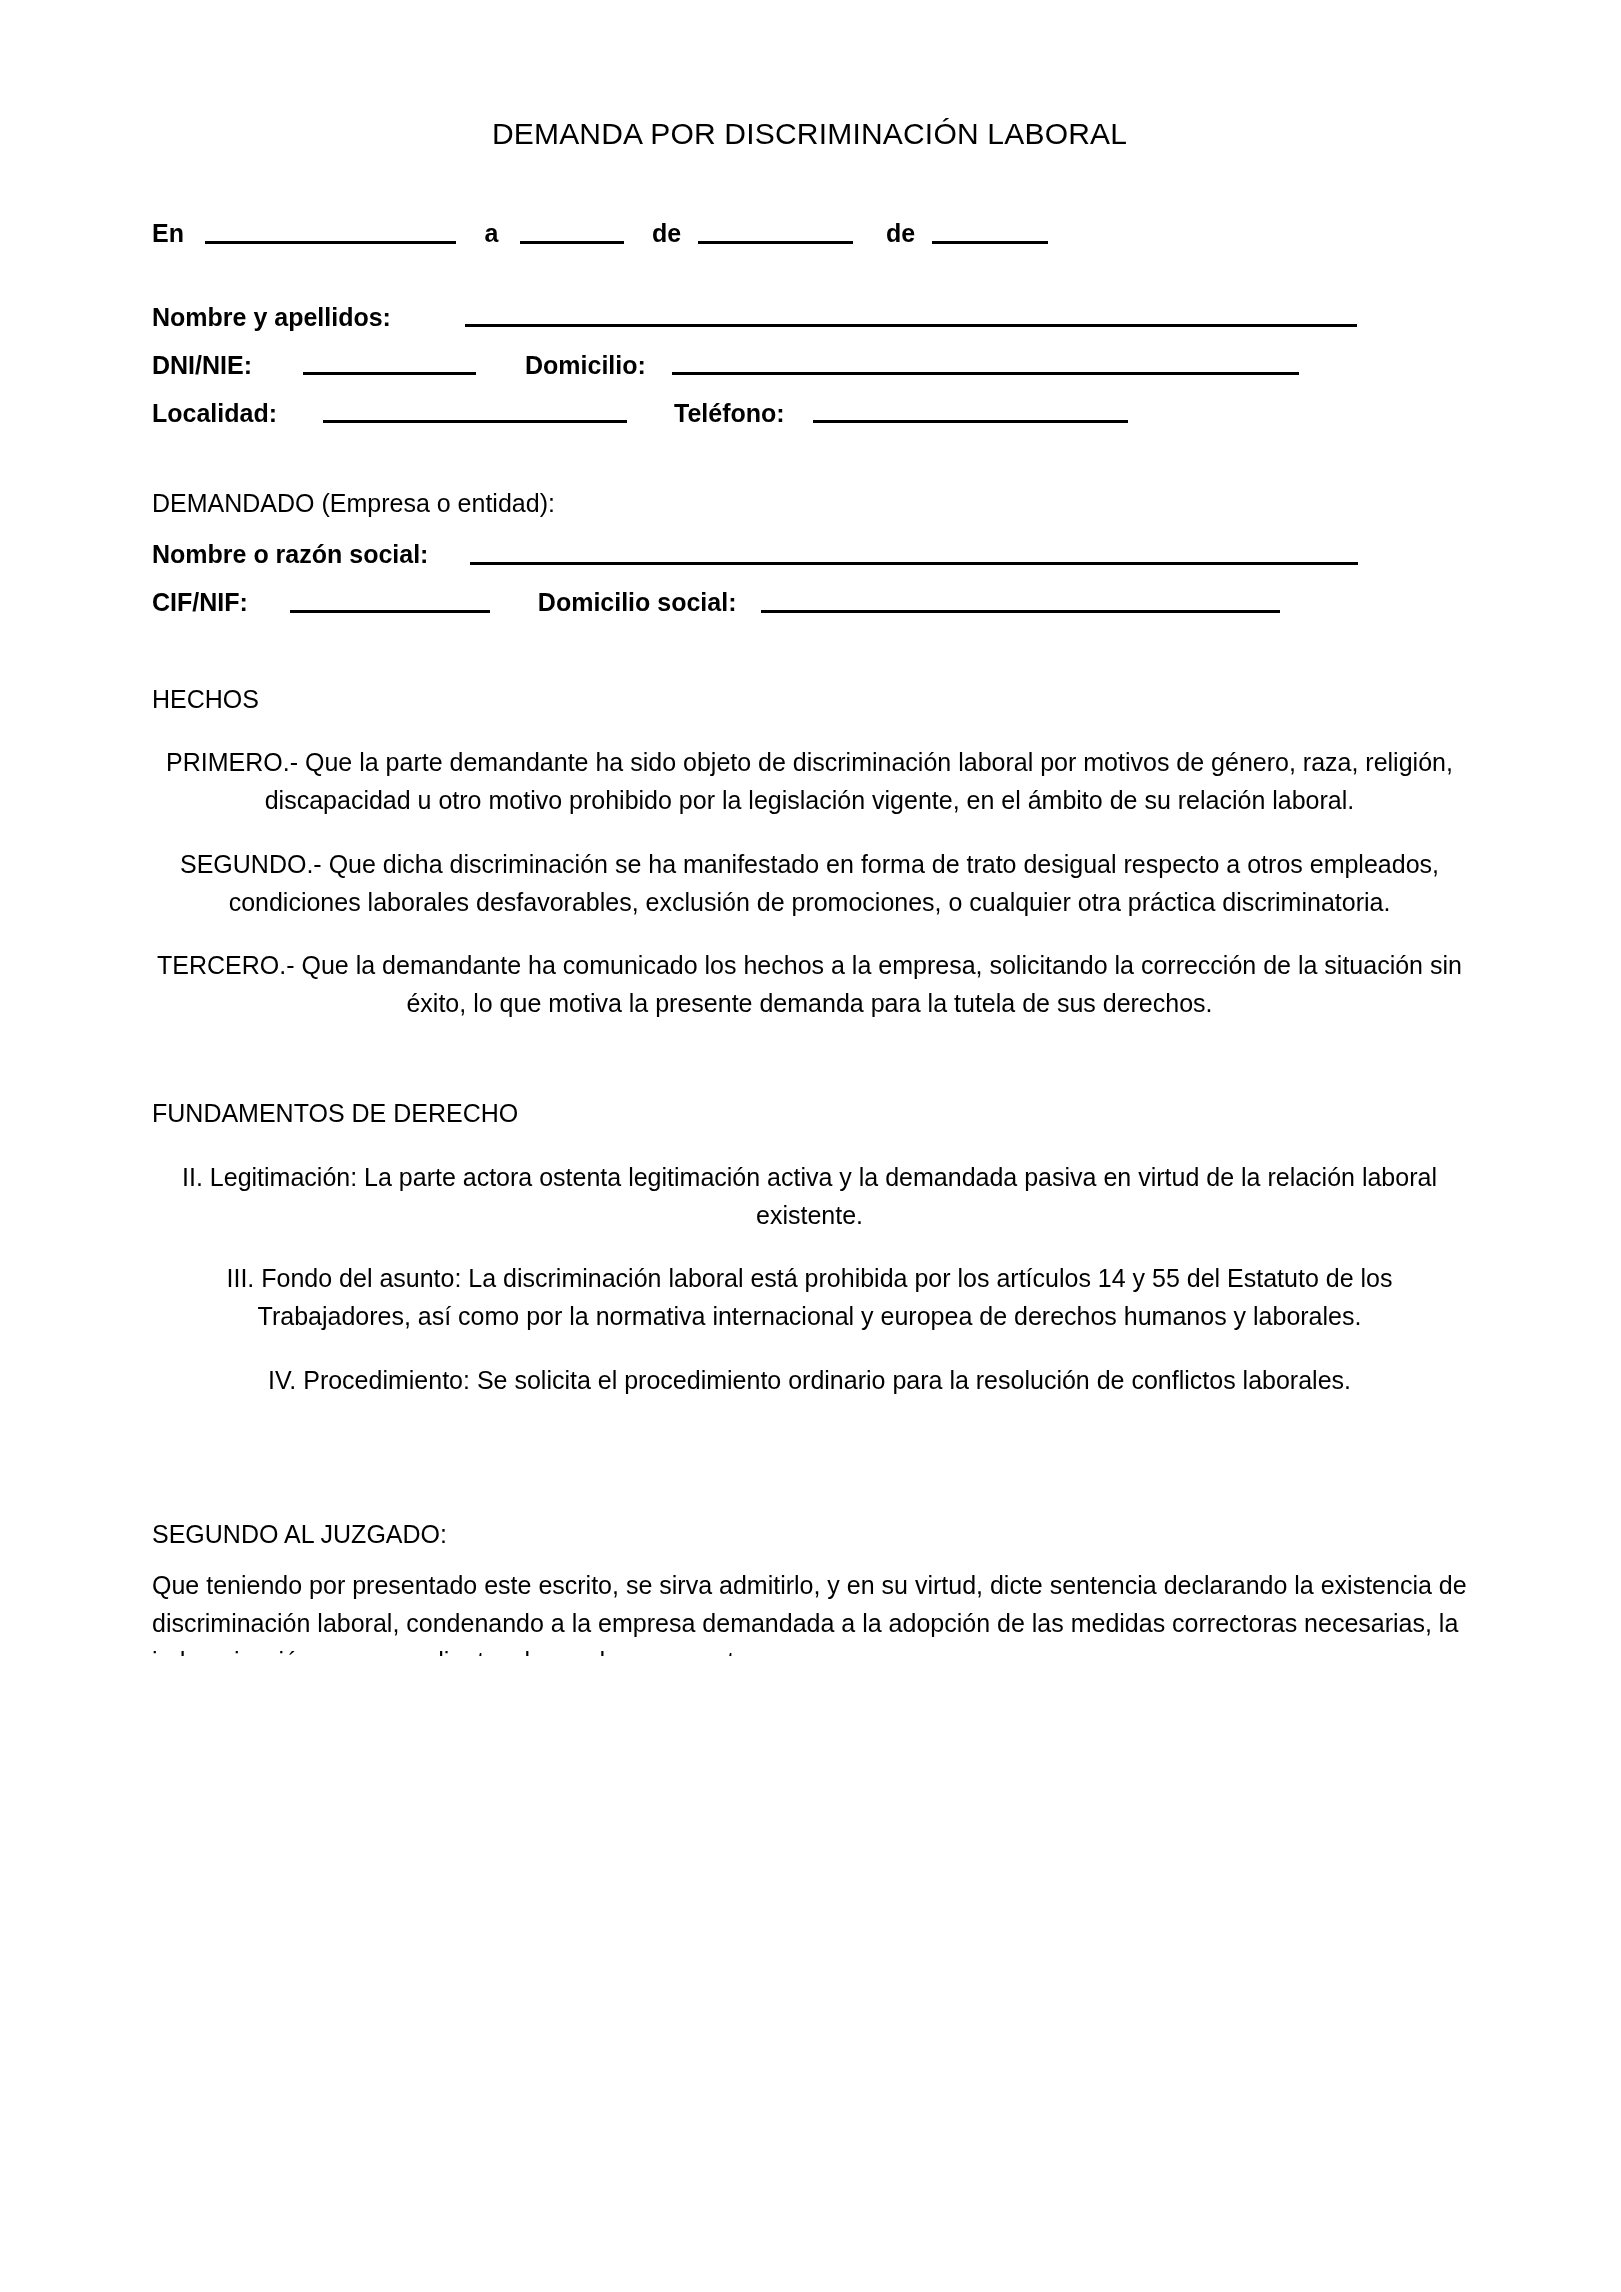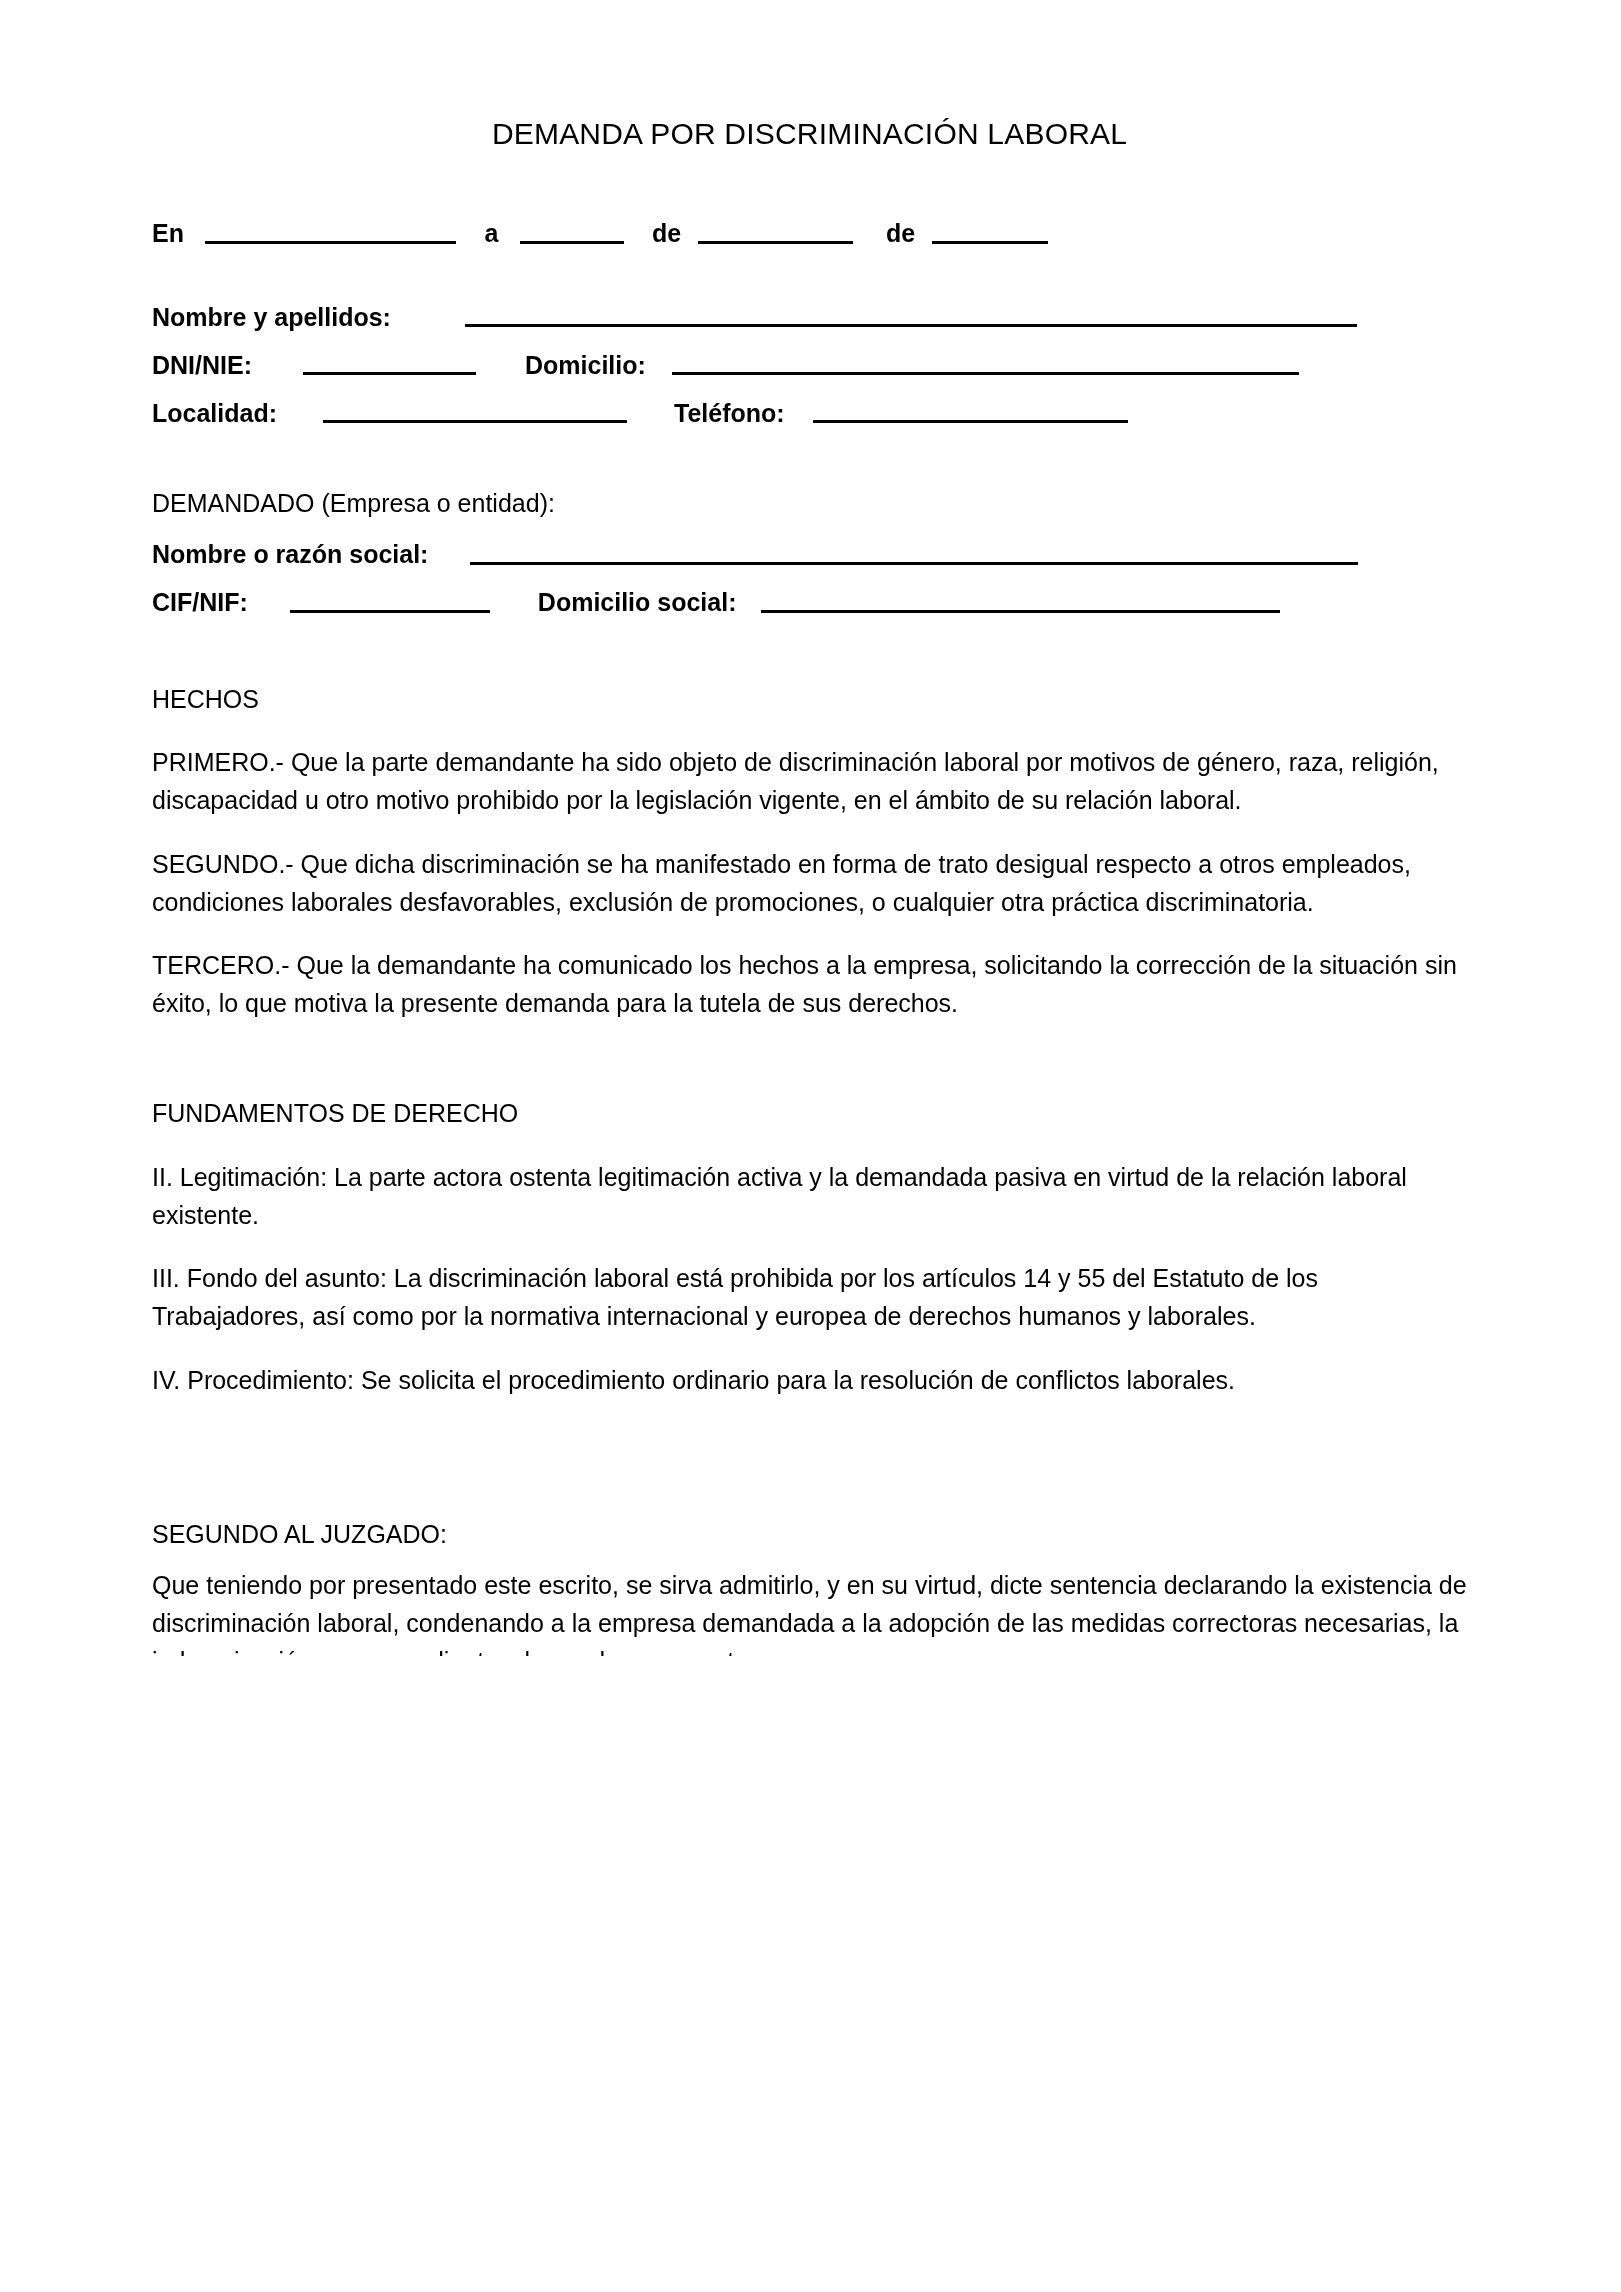--- a/index.html
+++ b/index.html
@@ -76,21 +76,21 @@
 
   
   .block-en       { margin-top: 65px; }
   .block-dte      { margin-top: 51px; }
   .block-ddo      { margin-top: 55px; }
   .block-hechos   { margin-top: 61px; }
   .block-fund     { margin-top: 72px; }
   .block-suplico  { margin-top: 116px; }
   .block-docs     { margin-top: 120px; }
 
-  .gap-para { margin-top: 25.5px; }
+  .gap-para { margin-top: 25.5px; text-align: center; }
   .row-gap  { margin-top: 15.7px; }
 
   
   .docs-list {
     margin: 13.7px 0 0 0;
     padding: 0;
     list-style: none;
   }
   .docs-list li {
     font-size: 25px;

